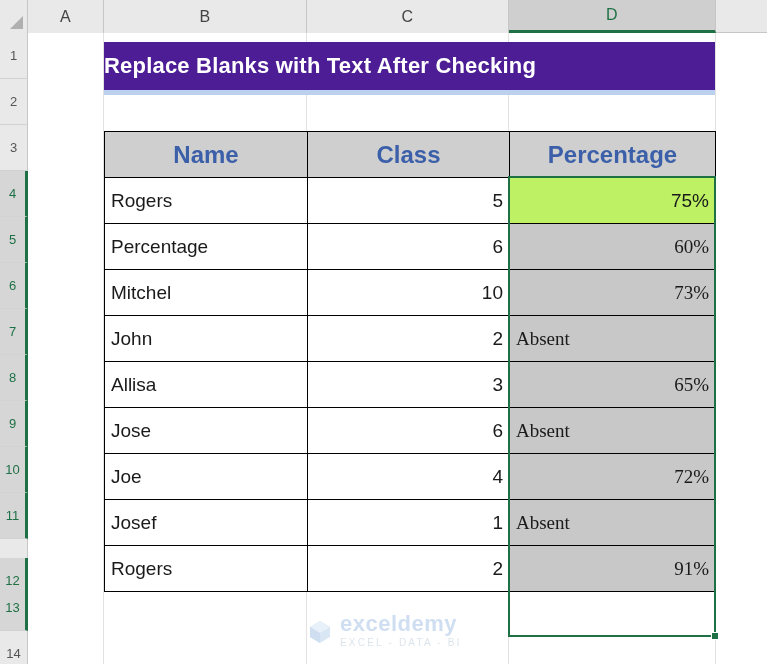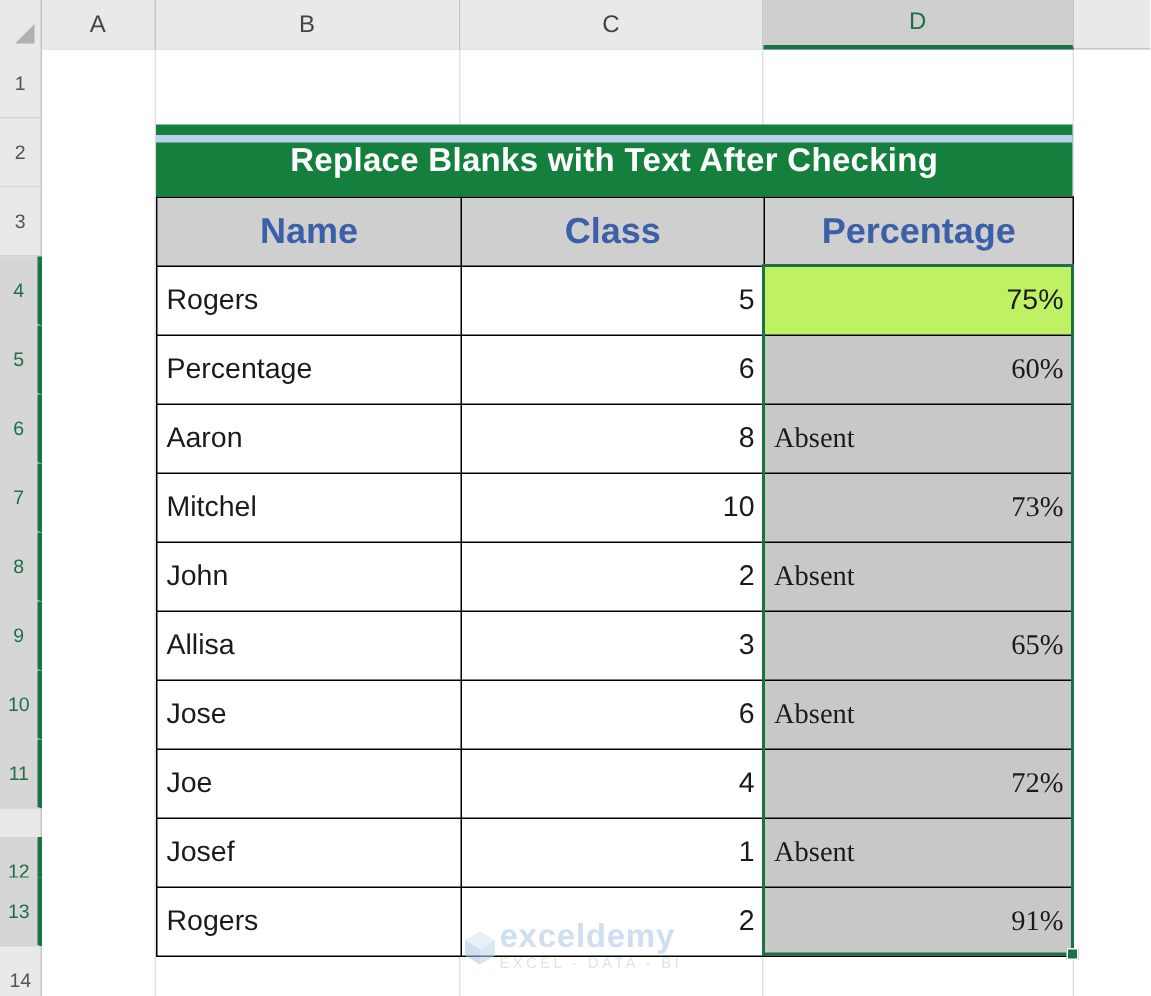--- a/index.html
+++ b/index.html
@@ -90,25 +90,24 @@
     position: absolute;
     top: 33px;
     width: 1px;
     height: 631px;
     background: #E2E2E2;
   }
 
   
   .title-banner {
     position: absolute;
-    background: #15803d;
+    background: #4c1d95;
     display: flex;
     align-items: center;
-    justify-content: center;
-    margin-top: 41px;
+    justify-content: flex-start;
   }
   .title-text {
     color: #FFFFFF;
     font-size: 22px;
     font-weight: bold;
     letter-spacing: .2px;
     white-space: nowrap;
   }
   .title-underline {
     position: absolute;
@@ -156,20 +155,21 @@
     width: 8px; height: 8px;
     background: #1E7145;
     border: 1px solid #FFFFFF;
   }
 
   
   .watermark {
     position: absolute;
     display: flex;
     align-items: center;
+    gap: 7px;
     opacity: .55;
     pointer-events: none;
   }
   .wm-mark {
     width: 26px; height: 26px;
     position: relative;
   }
   .wm-txt-wrap { display: flex; flex-direction: column; line-height: 1; }
   .wm-main {
     font-size: 22px;
@@ -244,25 +244,20 @@
         <td class="c-name">Rogers</td>
         <td class="c-class">5</td>
         <td class="c-pct active">75%</td>
       </tr>
       <tr>
         <td class="c-name">Percentage</td>
         <td class="c-class">6</td>
         <td class="c-pct sel">60%</td>
       </tr>
       <tr>
-        <td class="c-name">Aaron</td>
-        <td class="c-class">8</td>
-        <td class="c-pct sel txt">Absent</td>
-      </tr>
-      <tr>
         <td class="c-name">Mitchel</td>
         <td class="c-class">10</td>
         <td class="c-pct sel">73%</td>
       </tr>
       <tr>
         <td class="c-name">John</td>
         <td class="c-class">2</td>
         <td class="c-pct sel txt">Absent</td>
       </tr>
       <tr>

